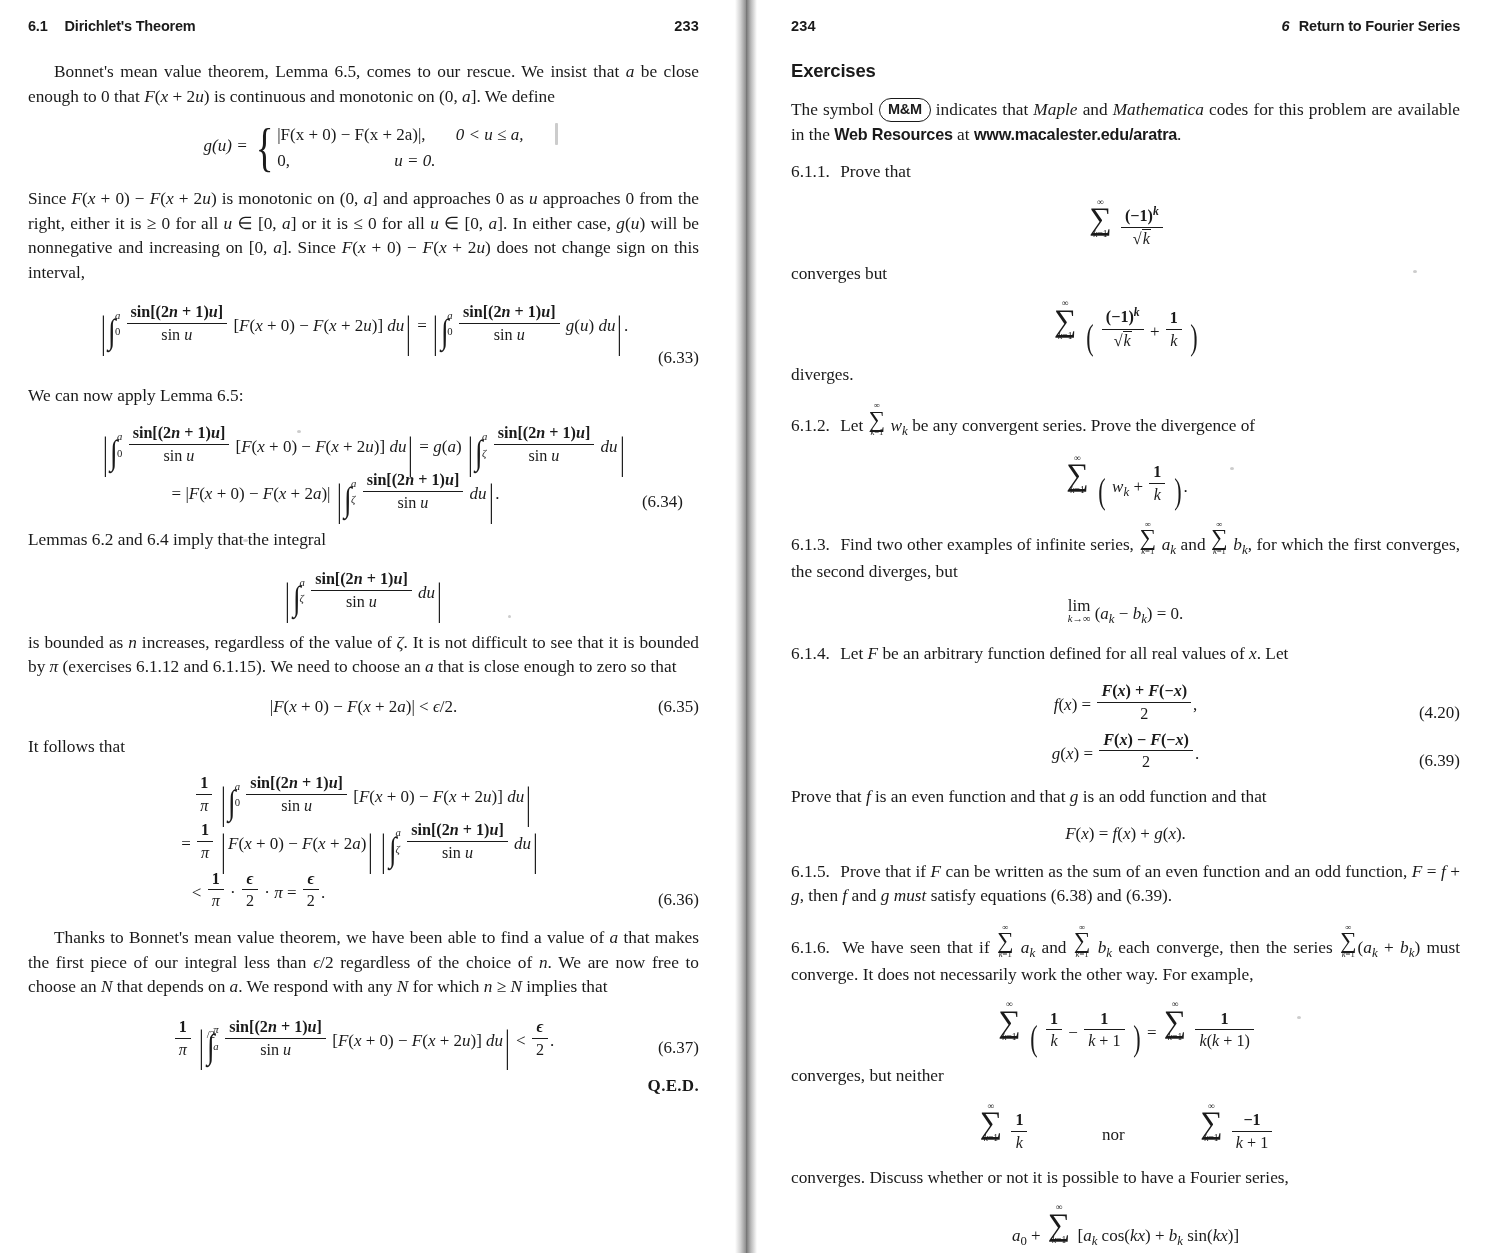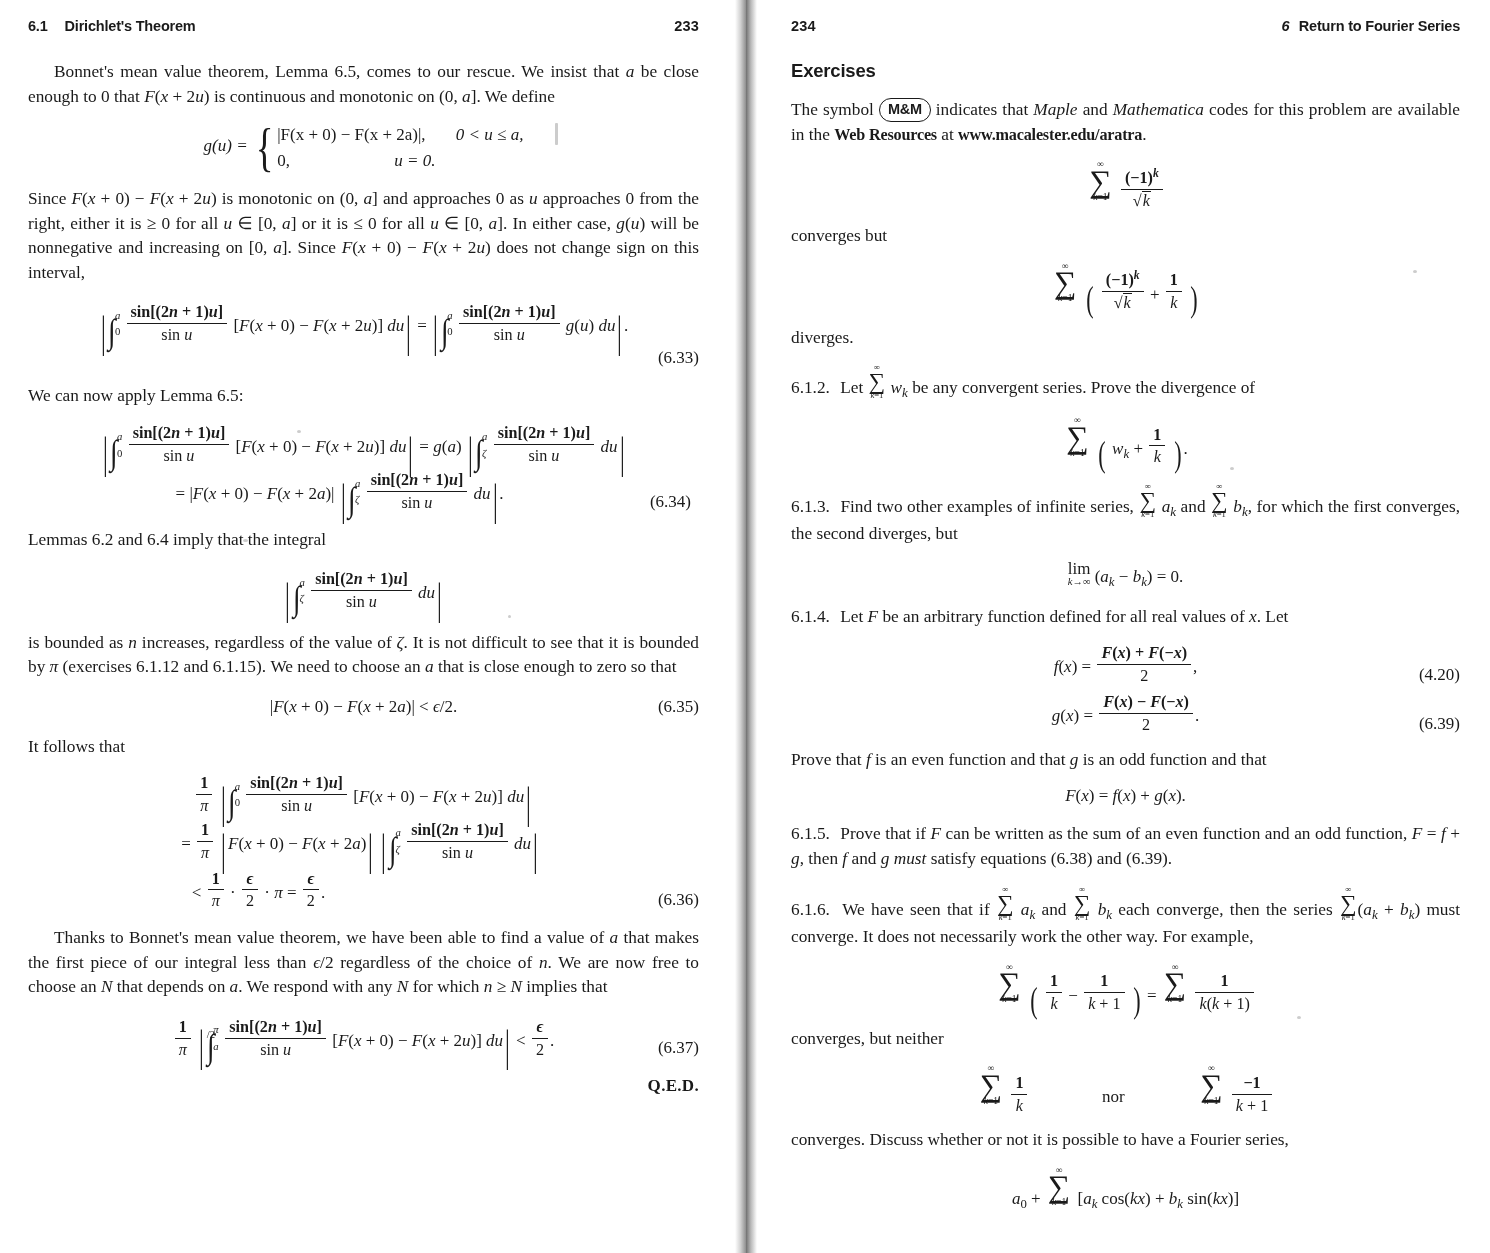--- a/index.html
+++ b/index.html
@@ -153,21 +153,21 @@
     display: inline-block;
     border: 1.6px solid #1a1a1a;
     border-radius: 14px;
     padding: 0px 8px 1px 8px;
     font-family: "Liberation Sans", sans-serif;
     font-weight: bold;
     font-size: 14.5px;
     letter-spacing: -.3px;
     vertical-align: 1px;
   }
-  .sans-bold { font-family: Liberation Serif, serif; font-weight: bold; font-size: 16.2px; letter-spacing: -.2px;}
+  .sans-bold { font-family: Liberation Sans, sans-serif; font-weight: bold; font-size: 16.2px; letter-spacing: -.2px;}
   .ex-item { margin: 0 0 11px 0; }
   .ex-num { }
   .brace-wrap {
     display: inline-flex;
     align-items: center;
     vertical-align: middle;
   }
   .brace {
     font-size: 3.1em;
     line-height: .55;
@@ -246,21 +246,21 @@
       <span class="eq-inner">
         <span class="vbar">|</span><span class="bigint">∫</span><span class="intlim"><span class="up it">a</span><span class="dn">0</span></span>
         <span class="frac"><span class="num">sin[(2<span class="it">n</span> + 1)<span class="it">u</span>]</span><span class="den">sin <span class="it">u</span></span></span>
         [<span class="it">F</span>(<span class="it">x</span> + 0) − <span class="it">F</span>(<span class="it">x</span> + 2<span class="it">u</span>)] <span class="it">du</span><span class="vbar">|</span>
         = <span class="it">g</span>(<span class="it">a</span>)
         <span class="vbar">|</span><span class="bigint">∫</span><span class="intlim"><span class="up it">a</span><span class="dn it">ζ</span></span>
         <span class="frac"><span class="num">sin[(2<span class="it">n</span> + 1)<span class="it">u</span>]</span><span class="den">sin <span class="it">u</span></span></span>
         <span class="it">du</span><span class="vbar">|</span>
       </span>
     </div>
-    <div class="eq" style="margin:2px 8px 14px 0">
+    <div class="eq" style="margin:2px 16px 14px 0">
       <span class="eq-inner" style="margin-left:-40px">
         = |<span class="it">F</span>(<span class="it">x</span> + 0) − <span class="it">F</span>(<span class="it">x</span> + 2<span class="it">a</span>)|
         <span class="vbar">|</span><span class="bigint">∫</span><span class="intlim"><span class="up it">a</span><span class="dn it">ζ</span></span>
         <span class="frac"><span class="num">sin[(2<span class="it">n</span> + 1)<span class="it">u</span>]</span><span class="den">sin <span class="it">u</span></span></span>
         <span class="it">du</span><span class="vbar">|</span>.
       </span>
       <span class="tag">(6.34)</span>
     </div>
 
     <p class="body">Lemmas 6.2 and 6.4 imply that the integral</p>
@@ -347,20 +347,24 @@
       <span>indicates that</span>
       <span class="it">Maple</span>
       <span>and</span>
       <span class="it">Mathematica</span>
       <span>codes for this problem are available in the</span>
       <span class="sans-bold">Web Resources</span>
       <span>at</span>
       <span class="sans-bold">www.macalester.edu/aratra</span><span>.</span>
     </p>
 
+    <p class="body ex-item">
+      <span class="ex-num">6.1.1.</span>
+      <span style="margin-left:6px">Prove that</span>
+    </p>
     <div class="eq" style="margin:10px 0 12px 0">
       <span class="eq-inner">
         <span class="sigma-block">
           <span class="slim-up">∞</span>
           <span class="sig">∑</span>
           <span class="slim-dn"><span class="it">k</span>=1</span>
         </span>
         <span class="frac"><span class="num">(−1)<sup style="font-size:.72em" class="it">k</sup></span><span class="den"><span class="sqrt"><span class="rad">√</span><span class="arg it">k</span></span></span></span>
       </span>
     </div>

